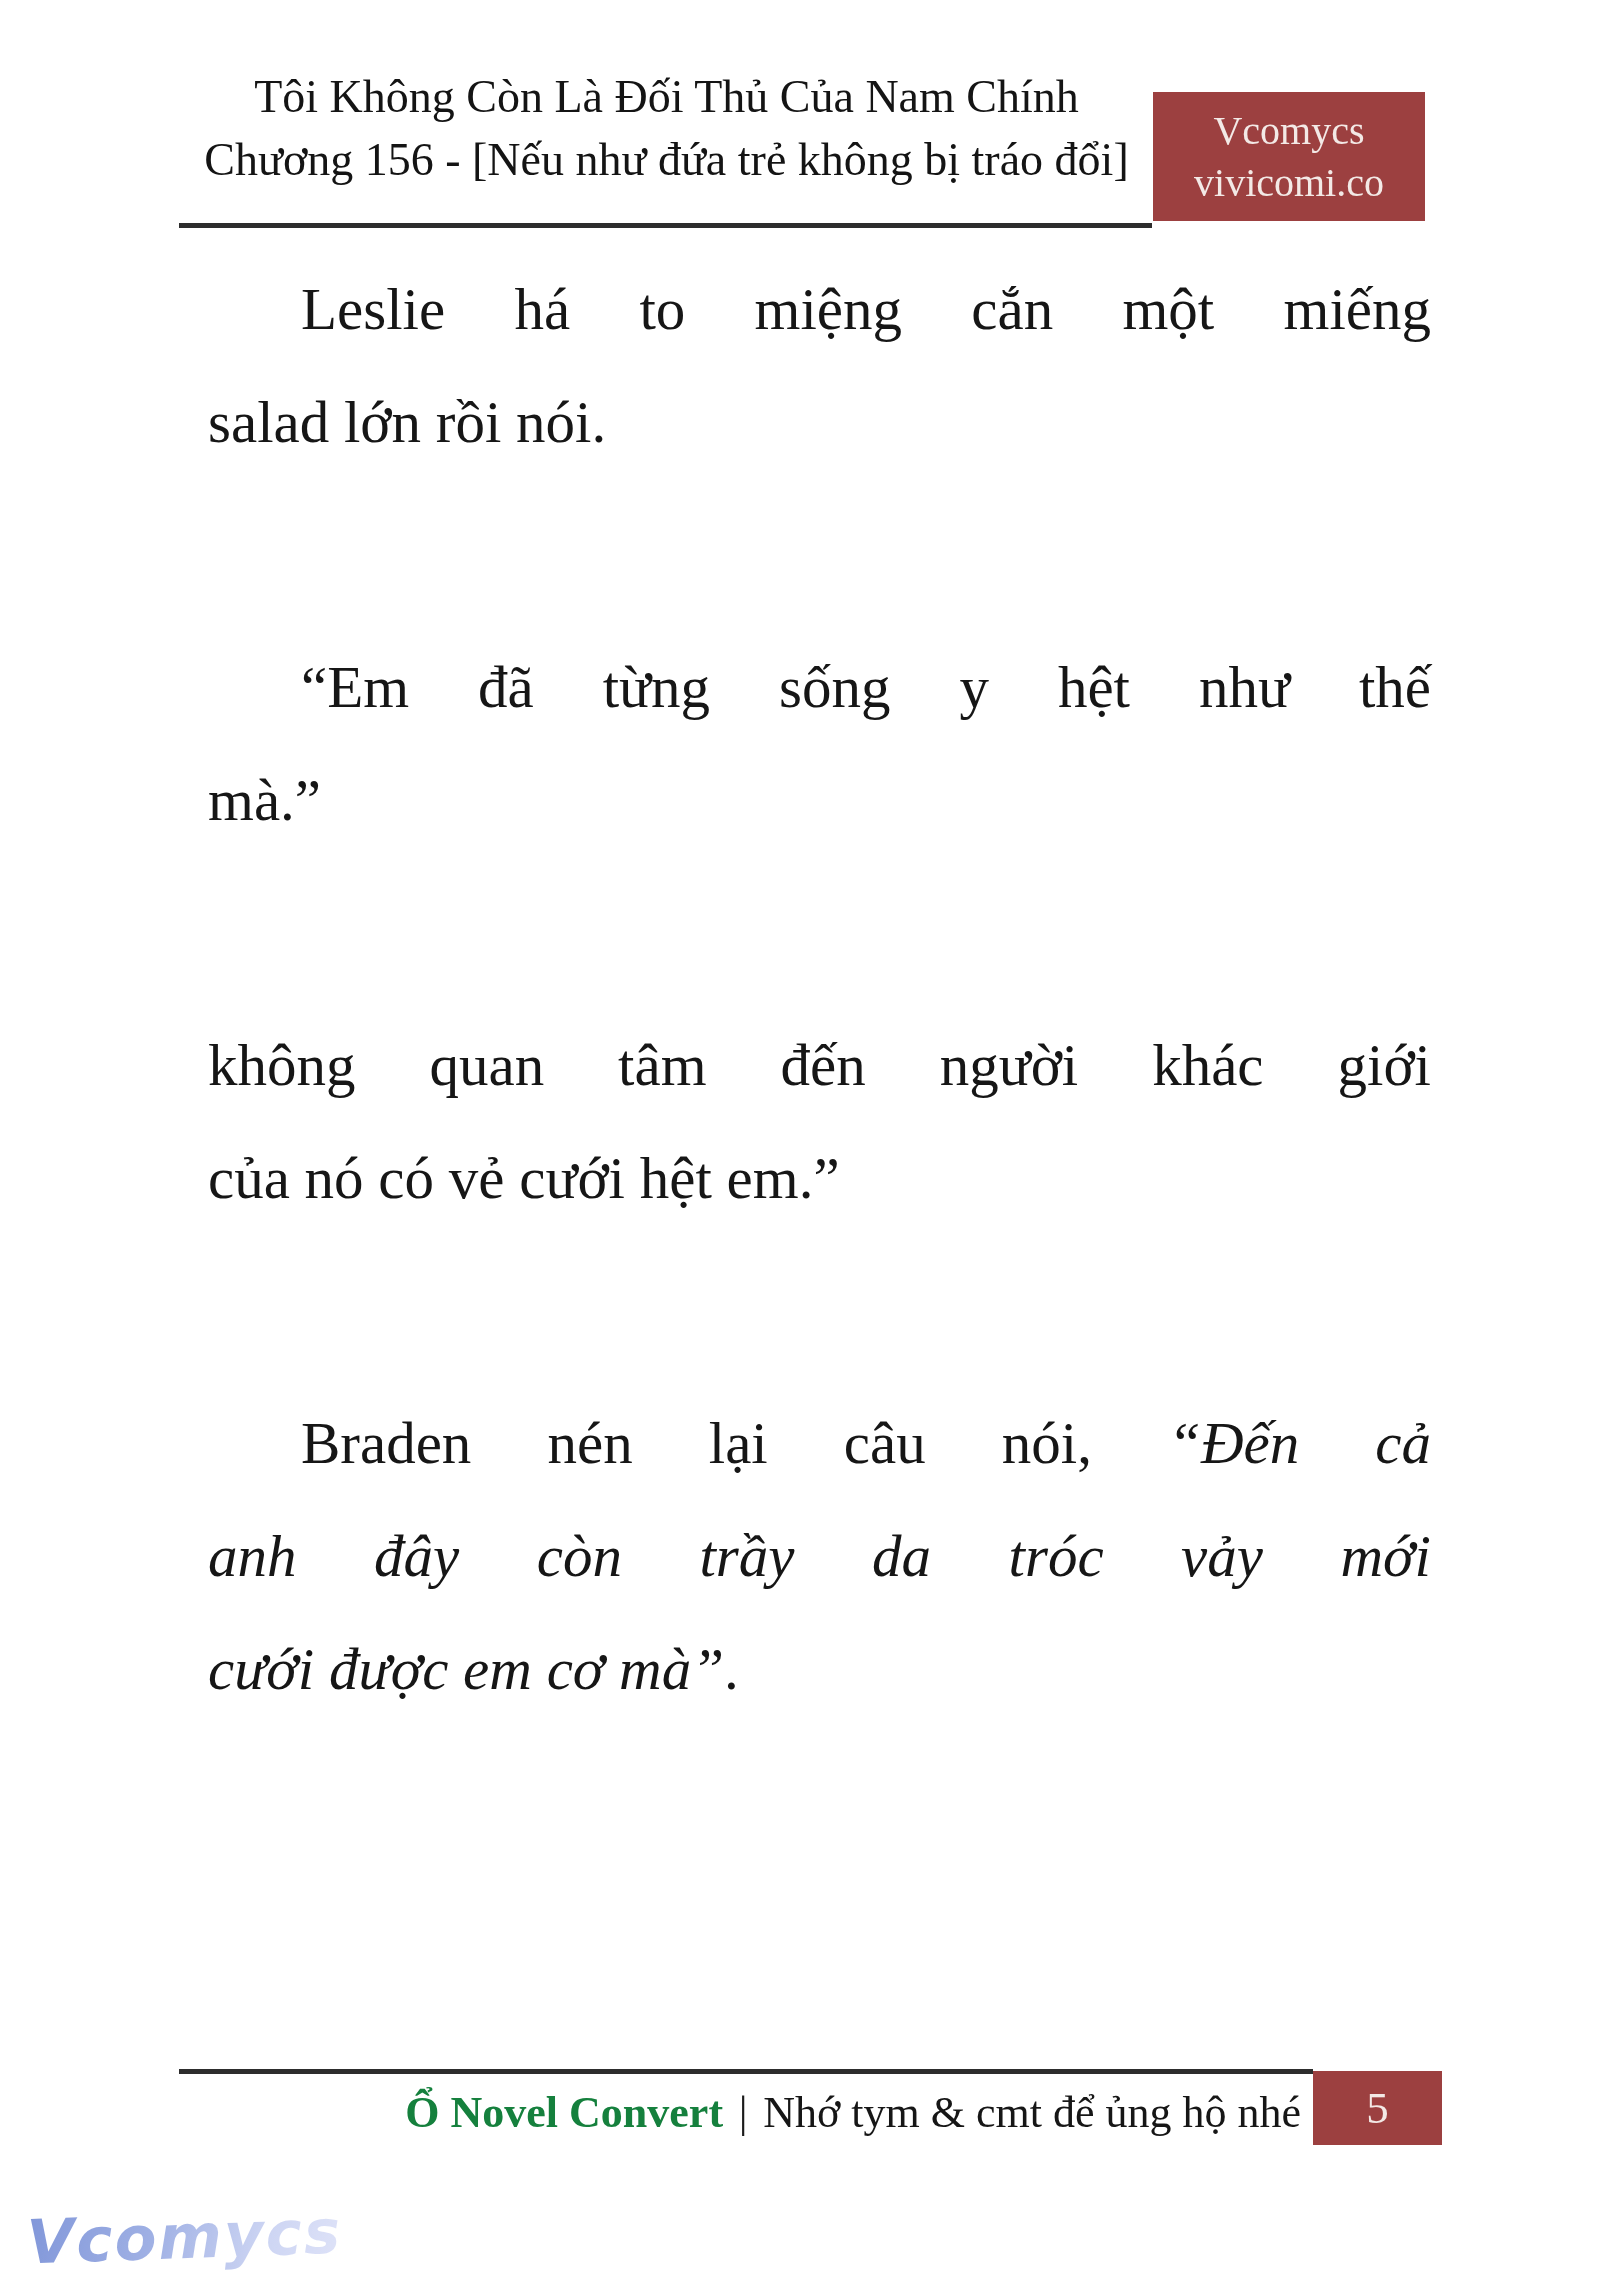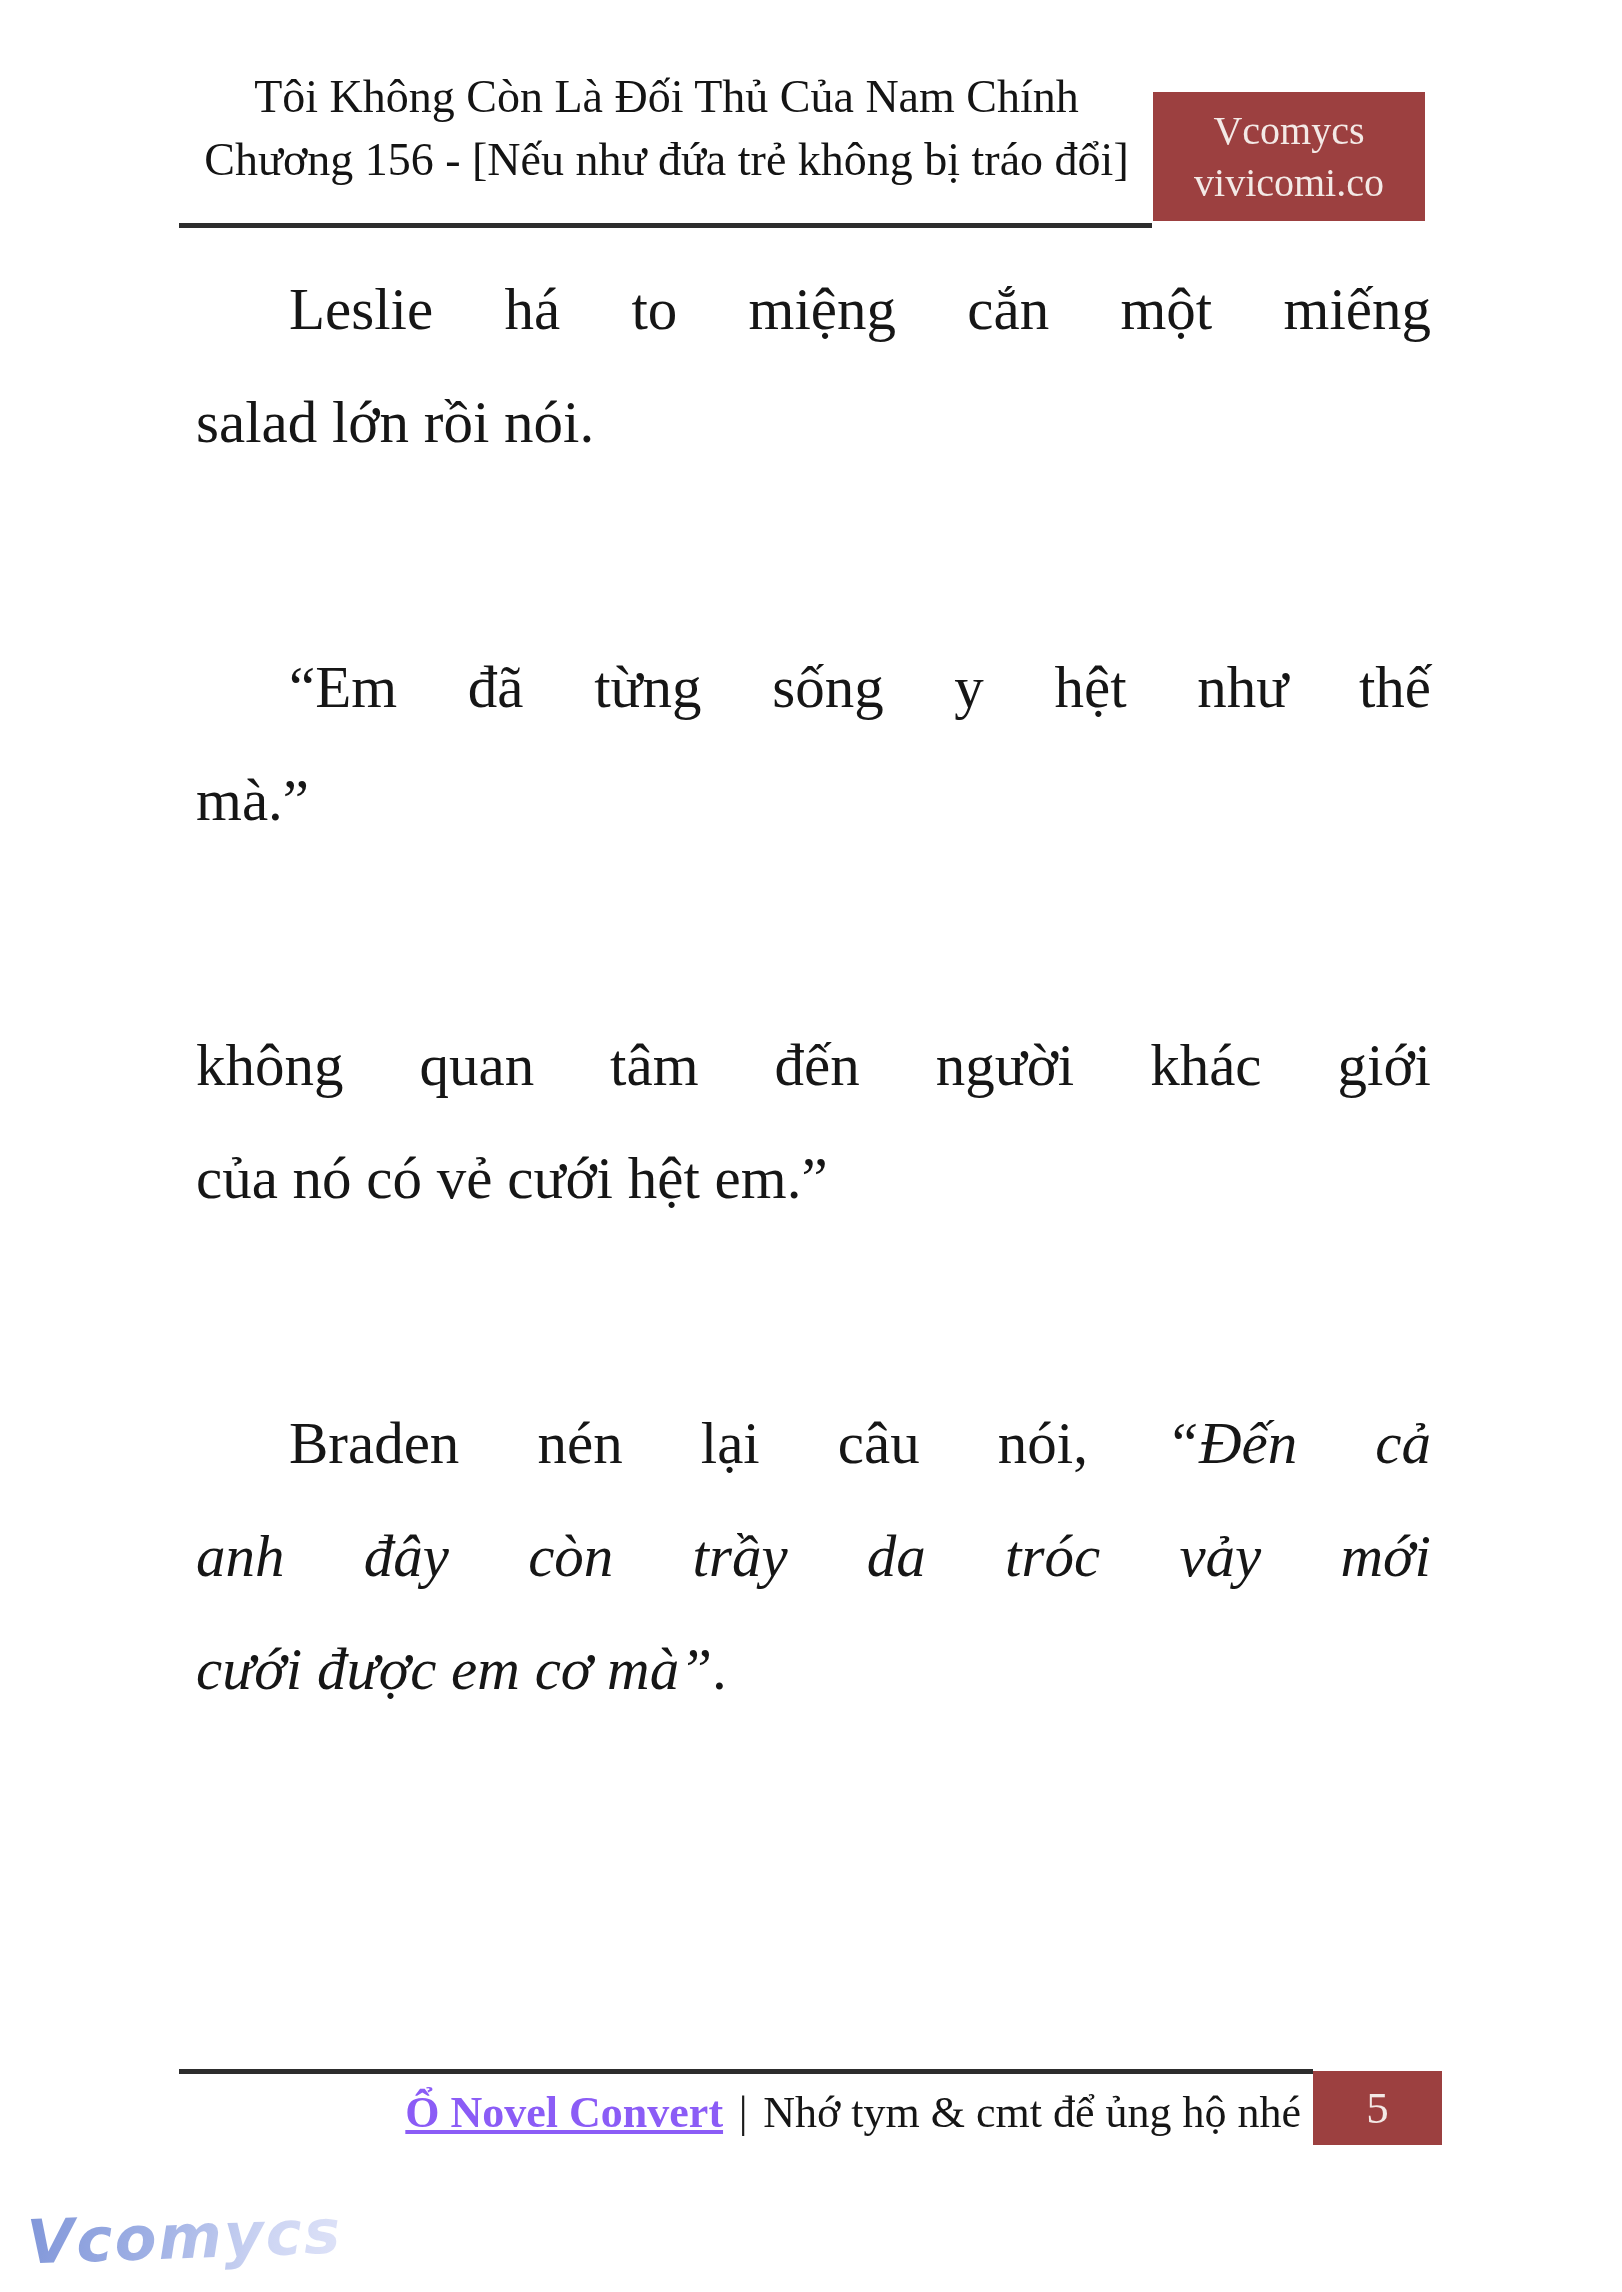--- a/index.html
+++ b/index.html
@@ -26,37 +26,37 @@
   .header-rule {
     position:absolute; left:179px; top:223px; width:973px; height:4.9px;
     background:#2d2d2d;
   }
 
   
   .content {
     position:absolute; left:196px; top:253px; width:1235px;
     font-size:59px; line-height:113px; color:#161616;
   }
-  .para { margin:0 0 152px 0; }
+  .para { margin:0 0 152px 12px; }
   .line { text-align:justify; text-align-last:justify; }
   .line.last { text-align-last:auto; }
   .line.first { text-indent:93px; }
   .italic { font-style:italic; }
 
   
   .footer-rule {
     position:absolute; left:179px; top:2069px; width:1134px; height:4.9px;
     background:#2d2d2d;
   }
   .footer {
     position:absolute; left:179px; top:2082px; width:1122px;
     text-align:right; white-space:nowrap;
     font-size:44px; line-height:61px; color:#161616;
   }
-  .footer .brand { font-weight:bold; color:#8b5cf6;text-decoration:underline; }
+  .footer .brand { font-weight:bold; color:#15803d; }
   .footer .sep { margin:0 15.7px; color:#1b1b1b; }
   .page-box {
     position:absolute; left:1313px; top:2071px; width:129px; height:74px;
     background:#9c4040; color:#f3e9e6;
     display:flex; align-items:center; justify-content:center;
     font-size:45px;
   }
 
   
   .watermark {

